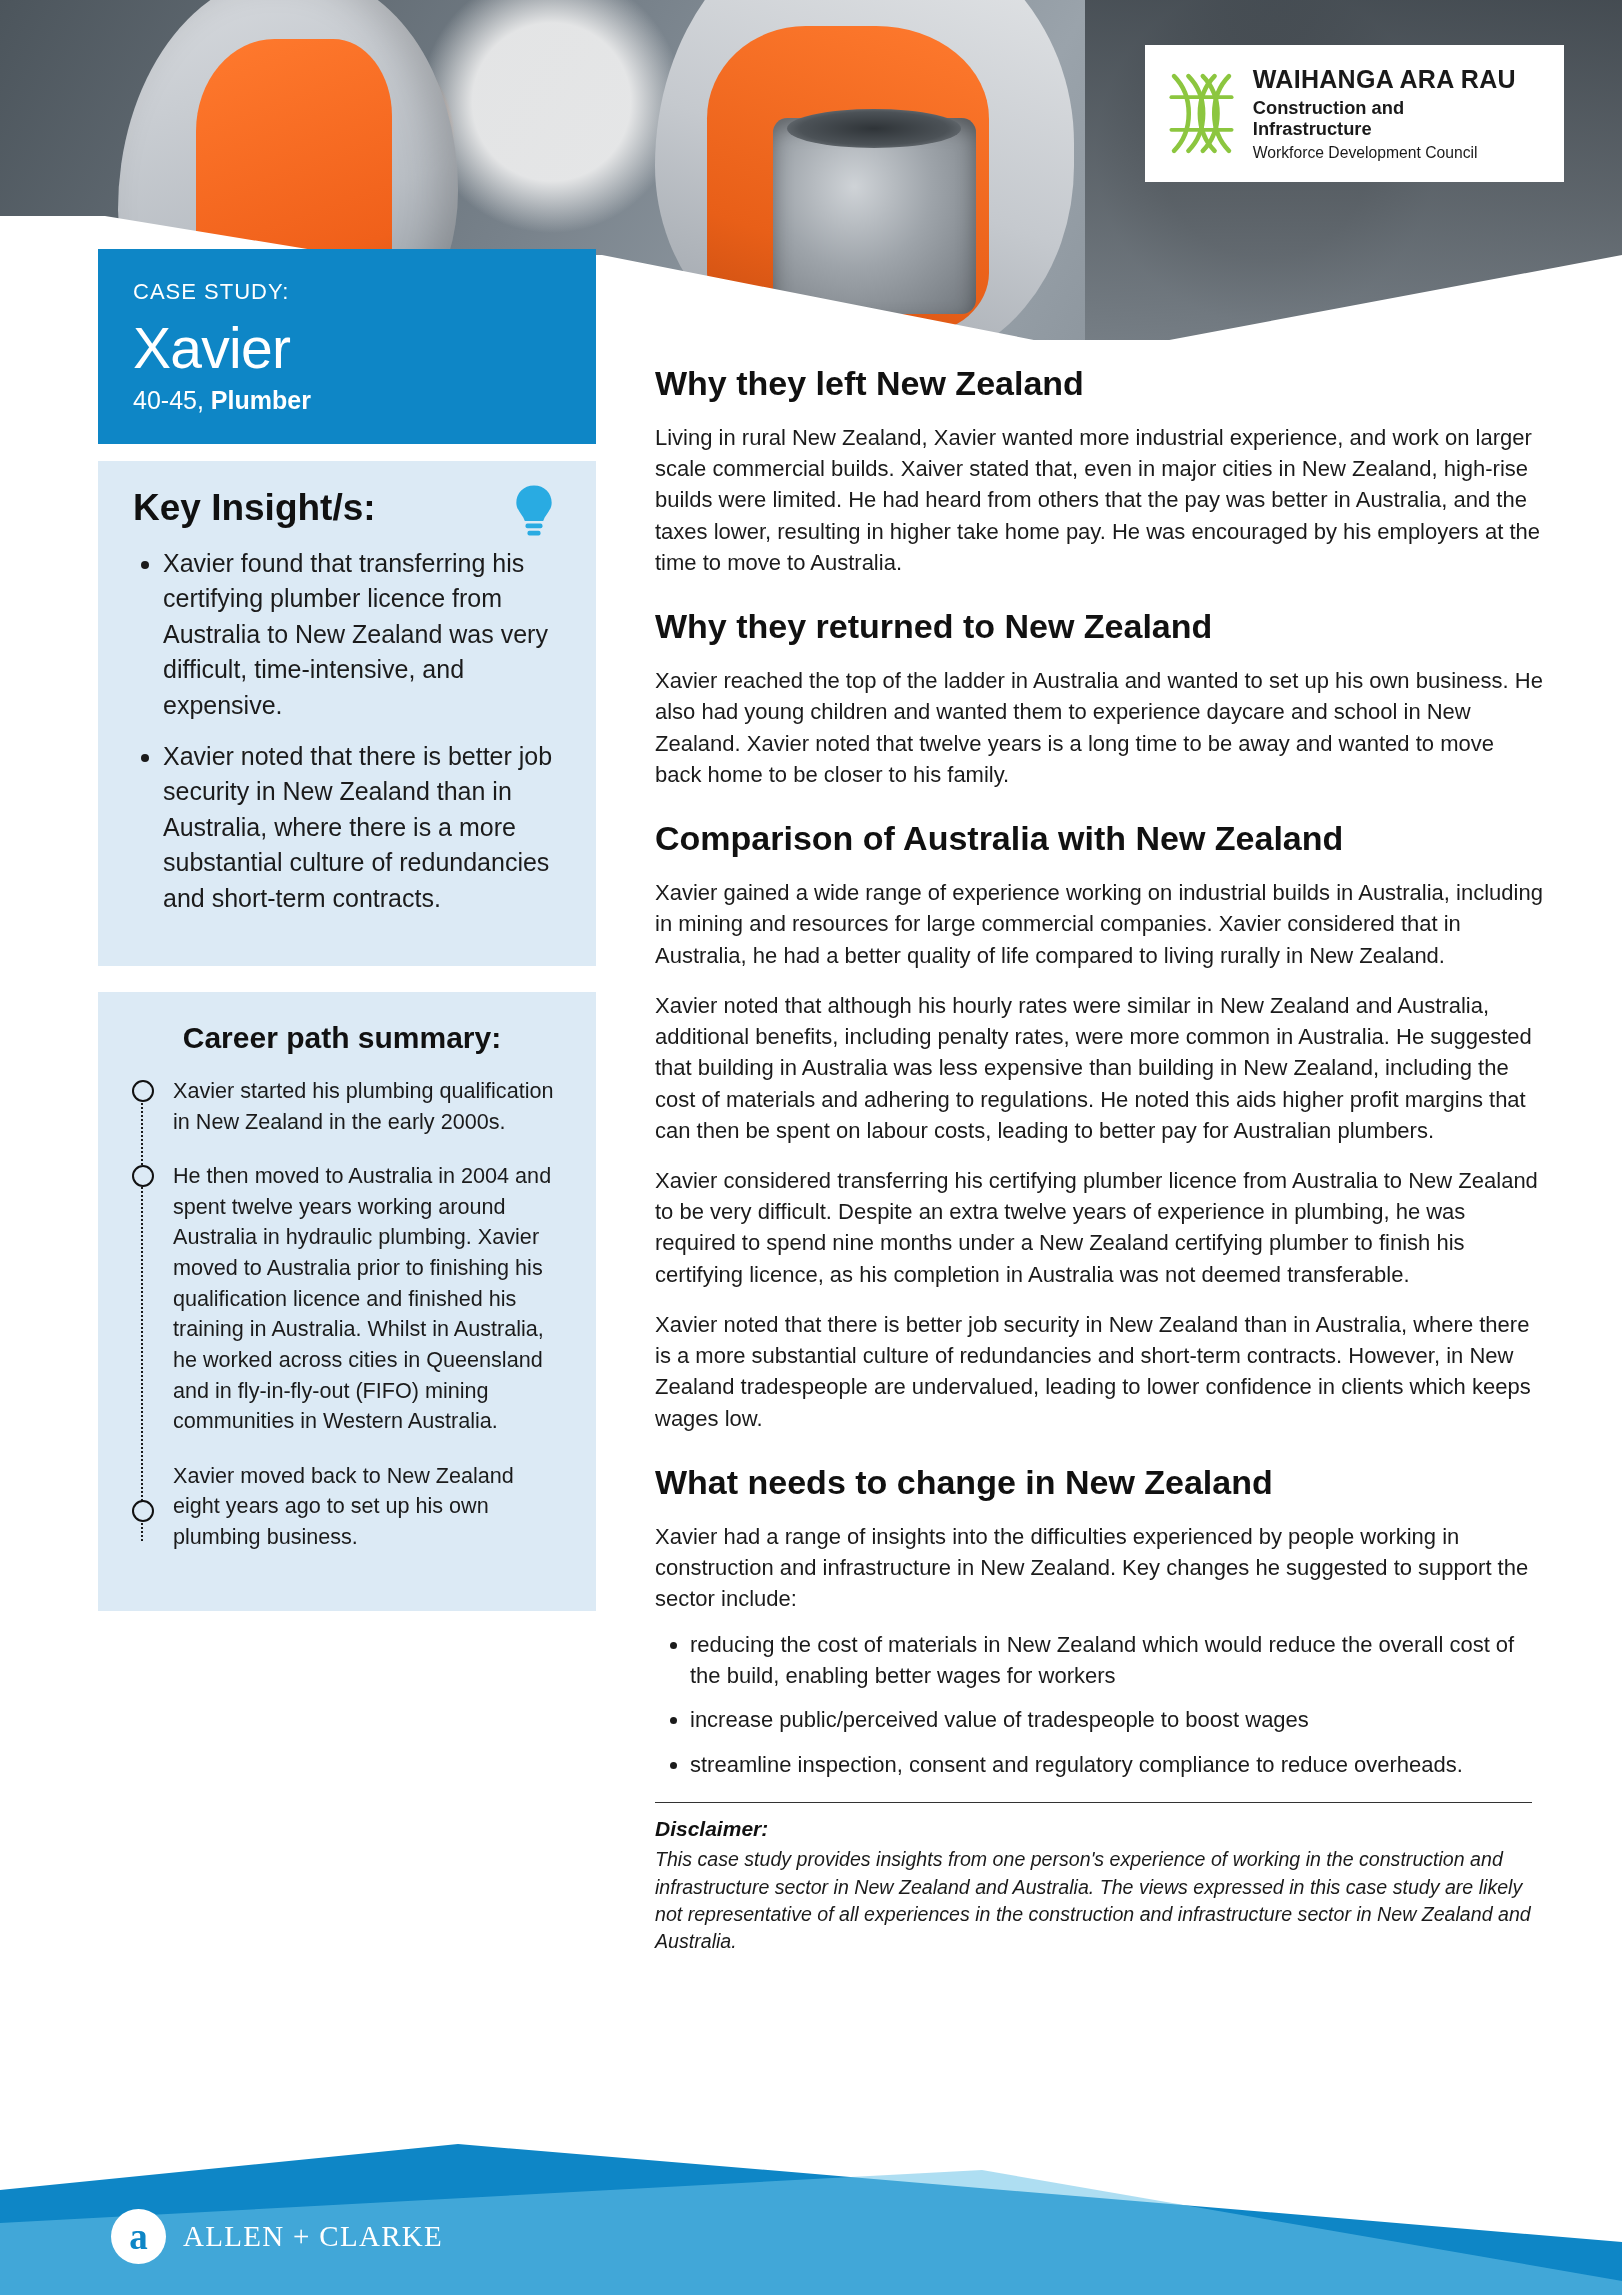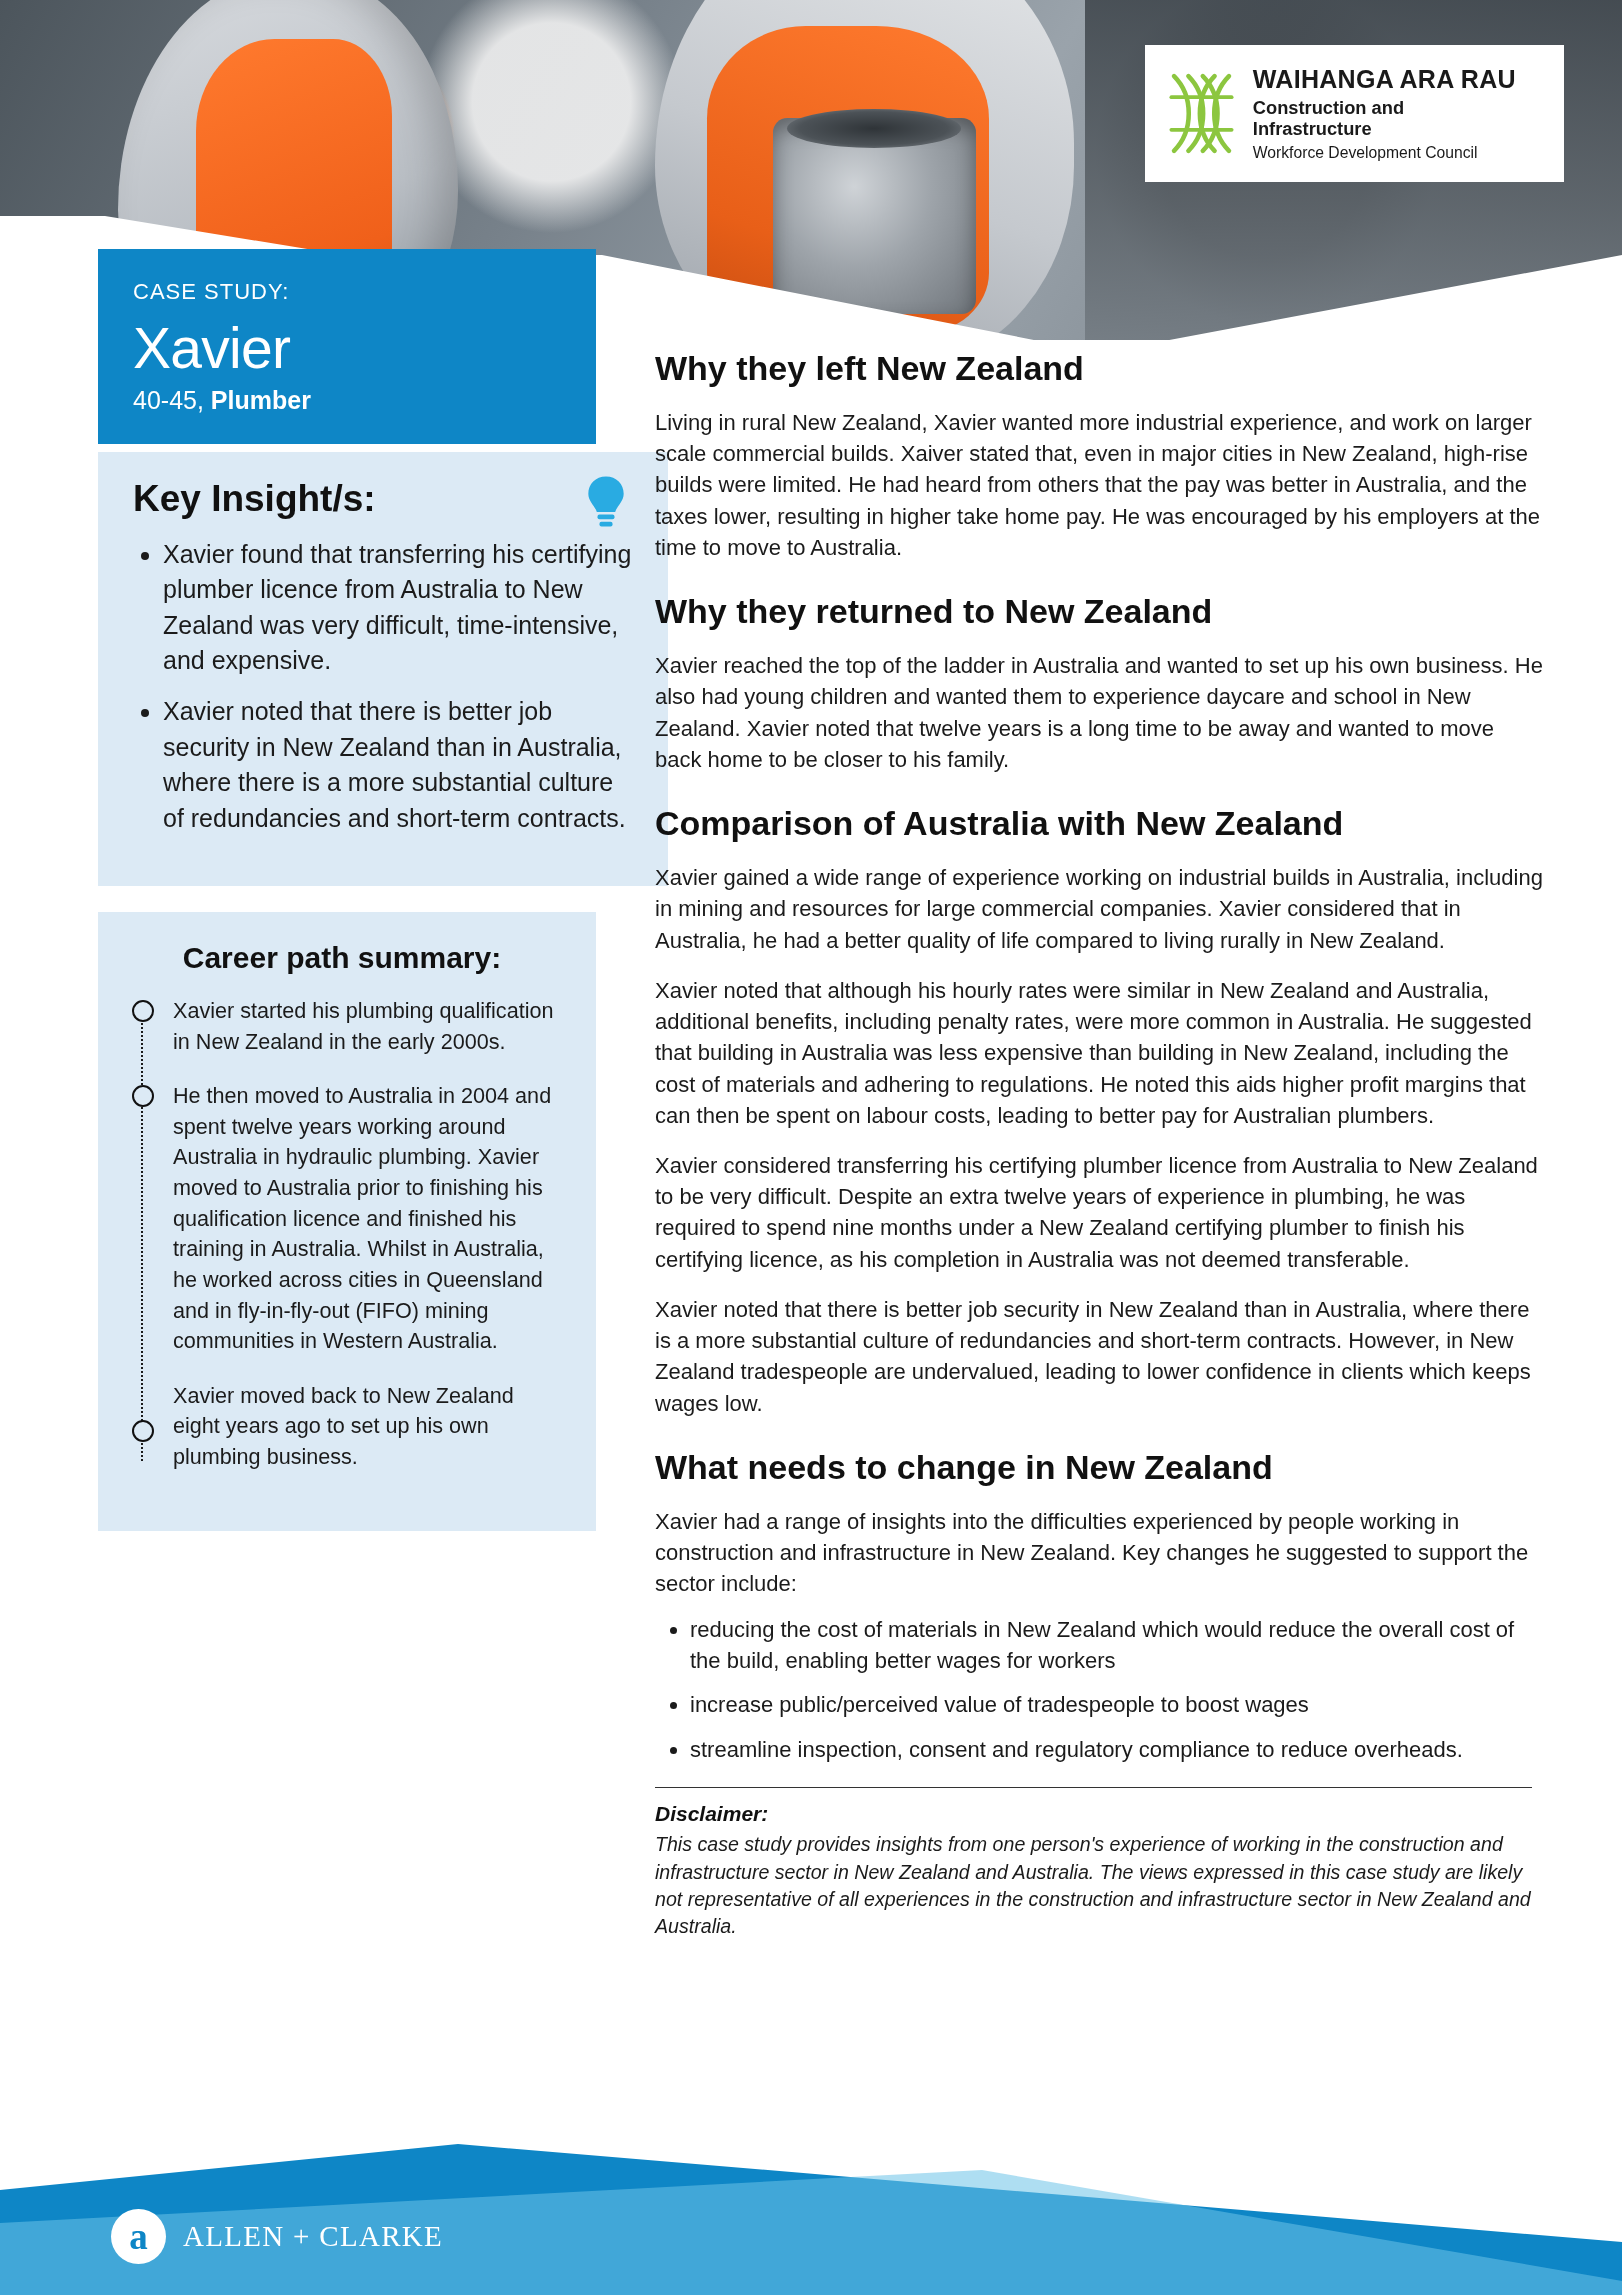--- a/index.html
+++ b/index.html
@@ -86,41 +86,41 @@
   
   .leftcol { position:absolute; left:98px; top:249px; width:498px; }
   .case-head {
     background:#0e86c6; color:#ffffff; padding:30px 35px 29px 35px; width:498px;
   }
   .case-label { font-size:22px; letter-spacing:1px; }
   .case-name { font-size:57px; font-weight:normal; line-height:1.05; margin-top:14.4px; letter-spacing:-0.7px; }
   .case-role { font-size:25px; margin-top:6.5px; }
   .case-role b { font-weight:bold; }
   .panel {
-    background:#dceaf5; width:570px; padding:26px 35px 34px 35px; margin-top:8px; position:relative;
+    background:#dceaf5; width:498px; padding:26px 35px 34px 35px; margin-top:17px; position:relative;
   }
   .panel h2 { font-size:37px; font-weight:bold; color:#111; }
   .bulb { position:absolute; right:39px; top:22px; width:46px; height:55px; }
   .panel ul { margin-top:17px; padding-left:30px; }
   .panel li { font-size:25px; line-height:1.42; color:#1b1b1b; margin-bottom:15.7px; }
   .panel2 { background:#dceaf5; width:498px; padding:29px 35px 35px 25px; margin-top:26px; }
   .panel2 h2 { font-size:30px; font-weight:bold; color:#111; text-align:center; }
   .timeline { margin-top:21px; position:relative; padding-left:50px; }
   .tl-line {
     position:absolute; left:18.3px; top:15.7px; bottom:11.8px; width:0;
     border-left:2.6px dotted #1b1b1b;
   }
   .tl-item { position:relative; margin-bottom:23.6px; }
   .tl-dot {
     position:absolute; left:-41px; top:3.9px; width:22px; height:22px;
     border:2.6px solid #111; border-radius:50%; background:#dceaf5;
   }
   .tl-text { font-size:21.6px; line-height:1.42; color:#1b1b1b; }
   
-  .rightcol { position:absolute; left:655px; top:349px; width:890px; }
+  .rightcol { position:absolute; left:655px; top:364px; width:890px; }
   .rightcol h3 {
     font-size:34px; font-weight:bold; color:#111; margin-top:29px; margin-bottom:9.2px;
   }
   .rightcol h3:first-child { margin-top:0; }
   .rightcol p { font-size:22px; line-height:1.42; color:#1b1b1b; margin-bottom:14.4px;margin-top:19px; }
   .rightcol ul { margin:6.5px 0 14.4px 0; padding-left:35px; }
   .rightcol li { font-size:22px; line-height:1.42; color:#1b1b1b; margin-bottom:13px; }
   .rule { border-top:1.3px solid #333; margin:22px 0 14.4px 0; width:877px; }
   .disc-title { font-size:21px; font-weight:bold; font-style:italic; color:#111; margin-bottom:5.2px; }
   .disc-body { font-size:19.6px; font-style:italic; line-height:1.38; color:#1b1b1b; }

